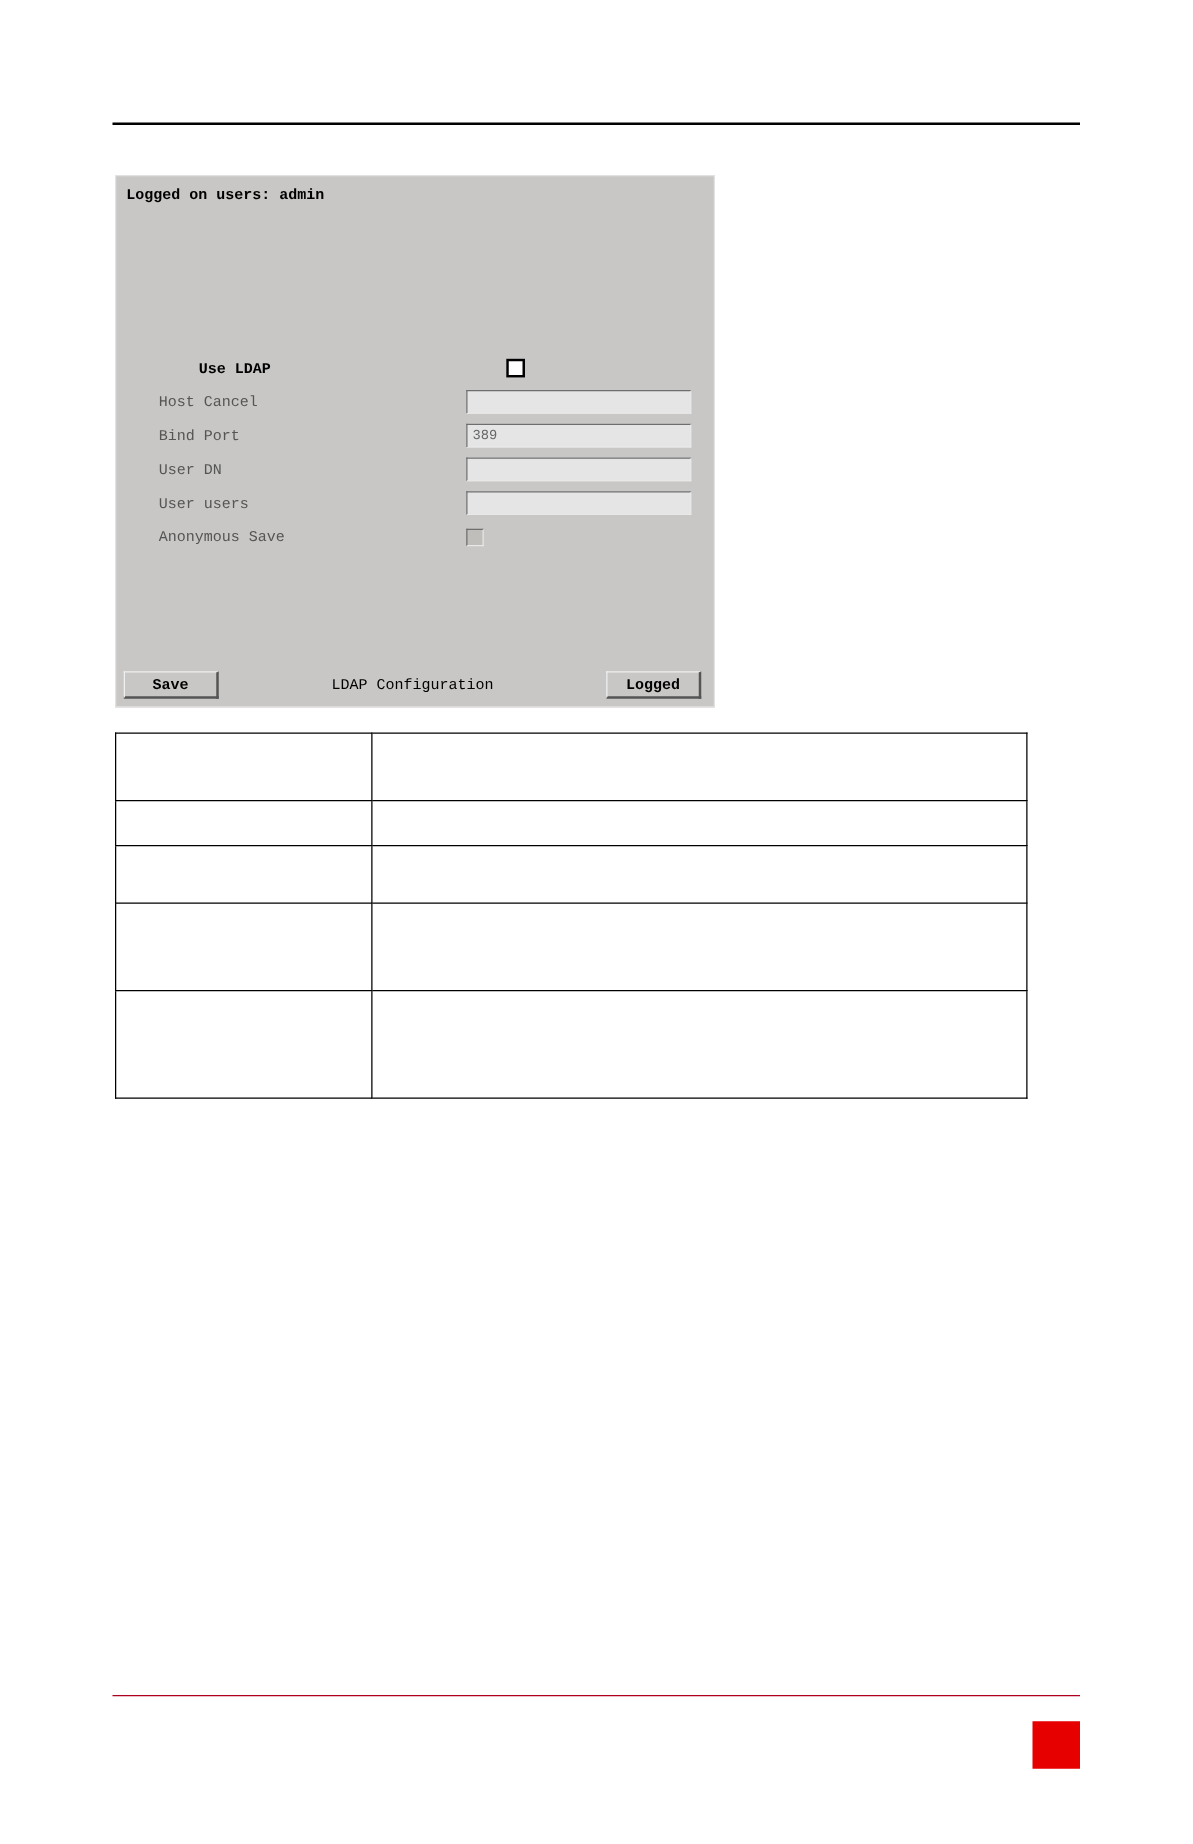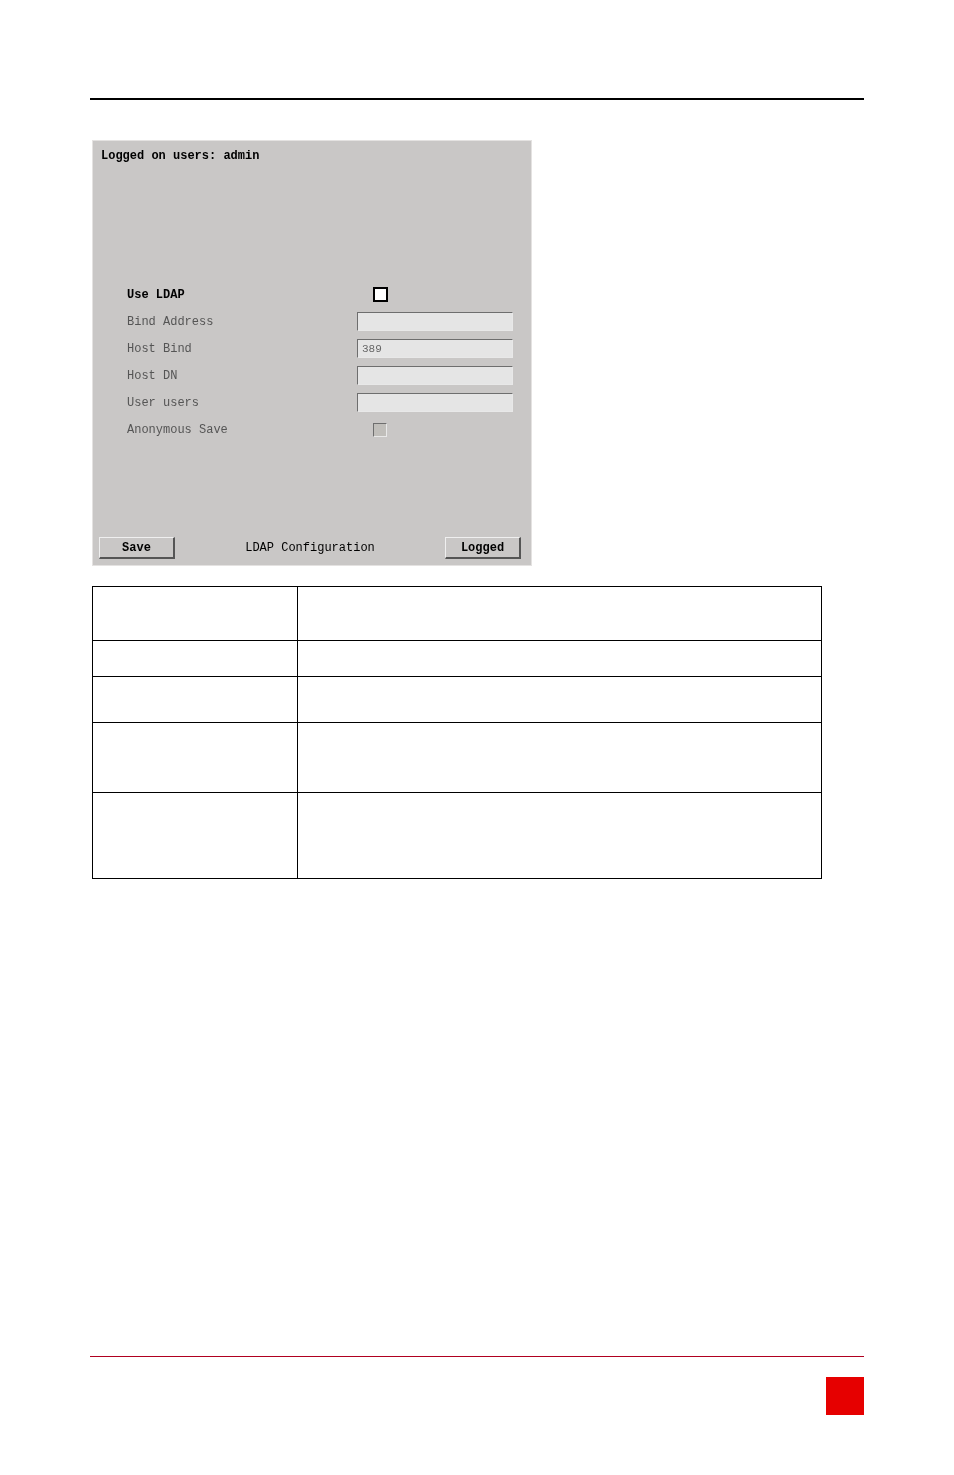--- a/index.html
+++ b/index.html
@@ -17,21 +17,21 @@
     margin-bottom: 6px;
     display: flex;
     justify-content: space-between;
     align-items: flex-end;
     font-size: 12px;
     color: rgba(0,0,0,0);
   }
   .intro1 { font-size: 14px; margin: 40px 0 6px 0; color: rgba(0,0,0,0); }
   .intro2 { font-size: 14px; margin: 0 0 30px 0; color: rgba(0,0,0,0); }
   .ui-figure {
-    width: 440px;
+    width: 480px;
     height: 426px;
     background: #c9c7c6;
     margin-left: 2px;
     position: relative;
     font-family: "Courier New", Courier, monospace;
     font-size: 12px;
     color: #000;
     border: 1px solid #e4e2e1;
   }
   .ui-logged {
@@ -52,20 +52,21 @@
   }
   .ui-label {
     width: 246px;
     color: #555;
     font-family: "Courier New", Courier, monospace;
     font-size: 12px;
   }
   .ui-label.enabled {
     color: #000;
     font-weight: bold;
+    margin-left: 32px;
   }
   .ui-input {
     flex: 1;
     height: 19px;
     border-top: 1px solid #6e6e6e;
     border-left: 1px solid #6e6e6e;
     border-bottom: 1px solid #e8e8e8;
     border-right: 1px solid #e8e8e8;
     background: #e5e5e5;
     font-family: "Courier New", Courier, monospace;
@@ -179,29 +180,29 @@
 
 <div class="ui-figure">
   <div class="ui-logged">Logged on users: admin</div>
 
   <div class="ui-form">
     <div class="ui-row">
       <span class="ui-label enabled">Use LDAP</span>
       <span class="ui-check"></span>
     </div>
     <div class="ui-row">
-      <span class="ui-label">Bind Address</span>
+      <span class="ui-label">Host Cancel</span>
       <input class="ui-input" style="">
     </div>
     <div class="ui-row">
-      <span class="ui-label">Host Bind</span>
+      <span class="ui-label">Bind Port</span>
       <input class="ui-input" value="389" style="">
     </div>
     <div class="ui-row">
-      <span class="ui-label">Host DN</span>
+      <span class="ui-label">User DN</span>
       <input class="ui-input" style="">
     </div>
     <div class="ui-row">
       <span class="ui-label">User users</span>
       <input class="ui-input" style="">
     </div>
     <div class="ui-row">
       <span class="ui-label">Anonymous Save</span>
       <span class="ui-check disabled"></span>
     </div>

